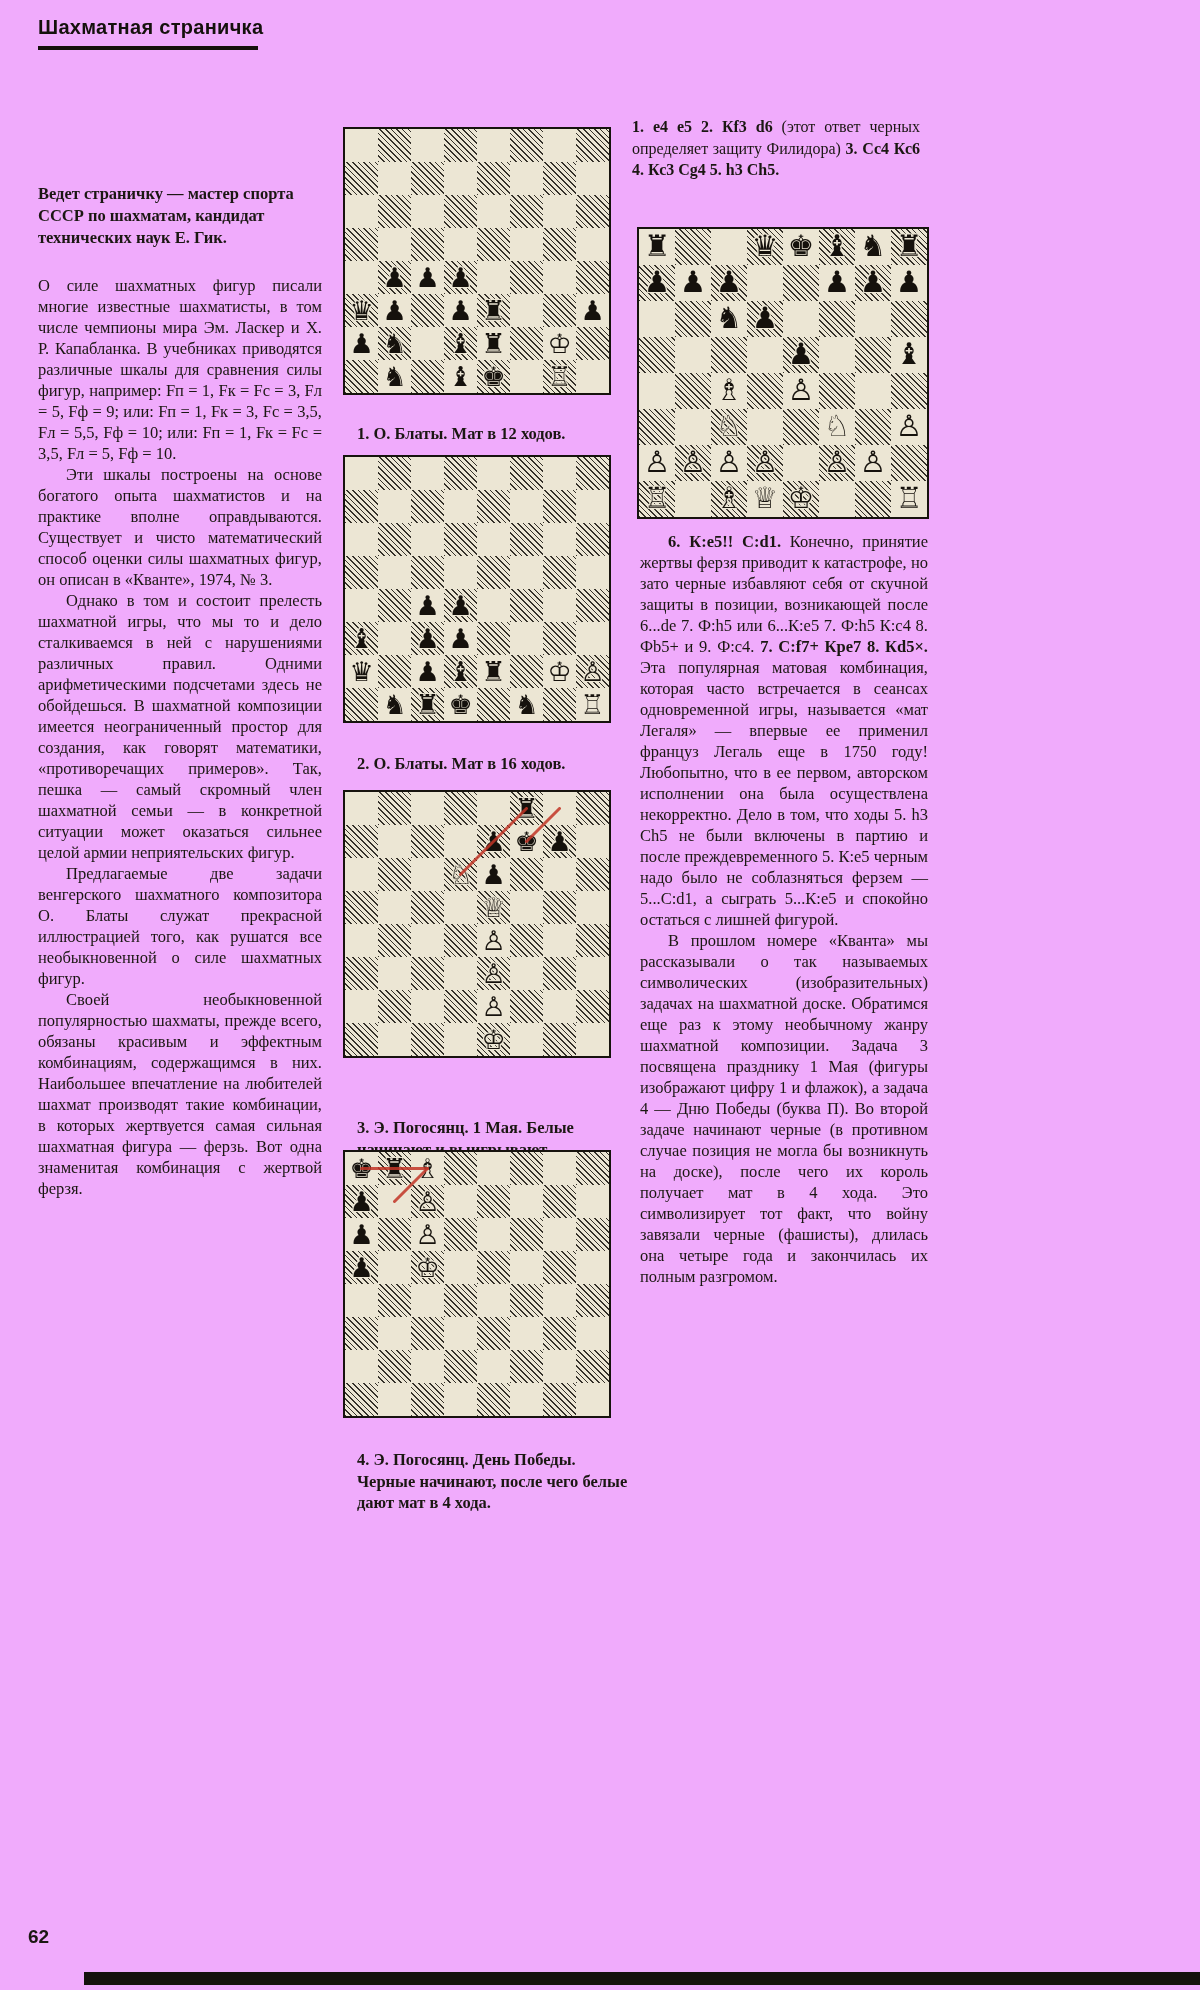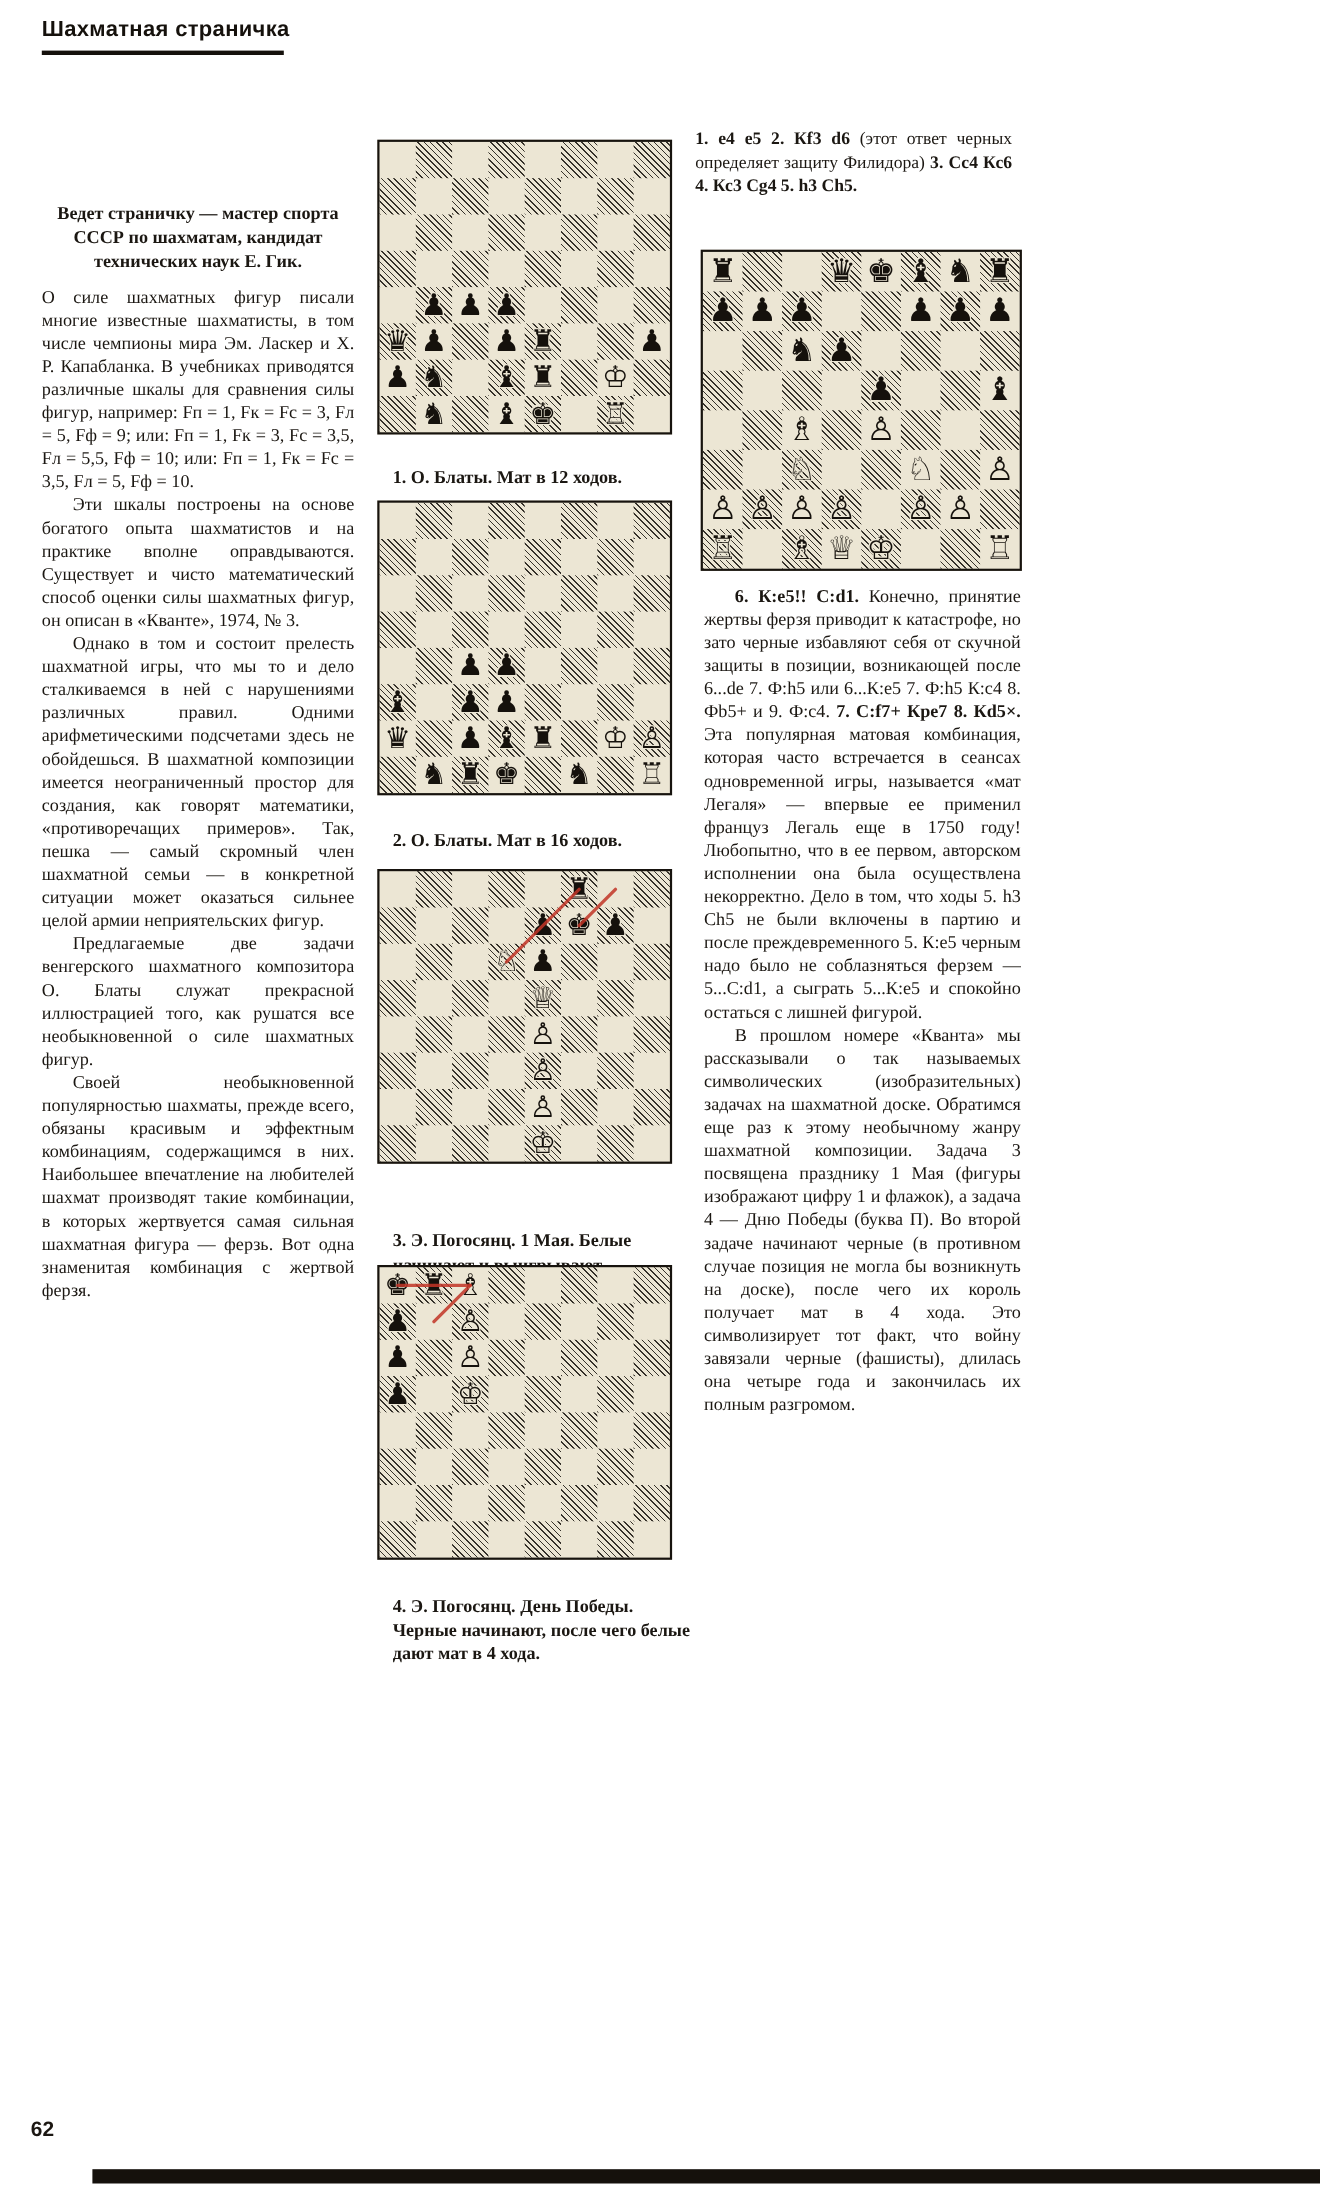--- a/index.html
+++ b/index.html
@@ -1,31 +1,31 @@
 <!DOCTYPE html>
 <html><head>
 <meta charset="utf-8">
 <style>
   html,body{margin:0;padding:0;background:#c8c1ad;}
   .page{
     position:relative;width:1200px;height:1990px;margin:0 auto;
-    background:#ffffff;color:#1b1712;
+    background:#f0abfc;color:#1b1712;
     font-family:"Liberation Serif",serif;overflow:hidden;
   }
   
   .masthead{position:absolute;left:38px;top:16px;margin:0;
     font-family:"Liberation Sans",sans-serif;font-size:20px;font-weight:700;
     letter-spacing:.3px;color:#15110c;}
   .title-rule{position:absolute;left:38px;top:46px;width:220px;height:4px;background:#15110c;}
 
   
   .leftcol{position:absolute;left:38px;top:183px;width:284px;
     font-size:16.5px;line-height:21px;text-align:justify;}
   .intro{font-weight:700;text-align:left;margin:0;line-height:22px;}
-  .intro.last{margin-bottom:10px;text-align:center;}
+  .intro.last{margin-bottom:26px;}
   .bodyp{margin:0;text-indent:1.7em;}
   .bodyp.noindent{text-indent:0;}
 
   .opencol{position:absolute;left:632px;top:116px;width:288px;
     font-size:16px;line-height:21.5px;text-align:justify;}
   .opencol p{margin:0;}
   .rightcol{position:absolute;left:640px;top:531px;width:288px;
     font-size:16.5px;line-height:21px;text-align:justify;}
   .rightcol p{margin:0;text-indent:1.7em;}
   .mv{font-weight:700;}

